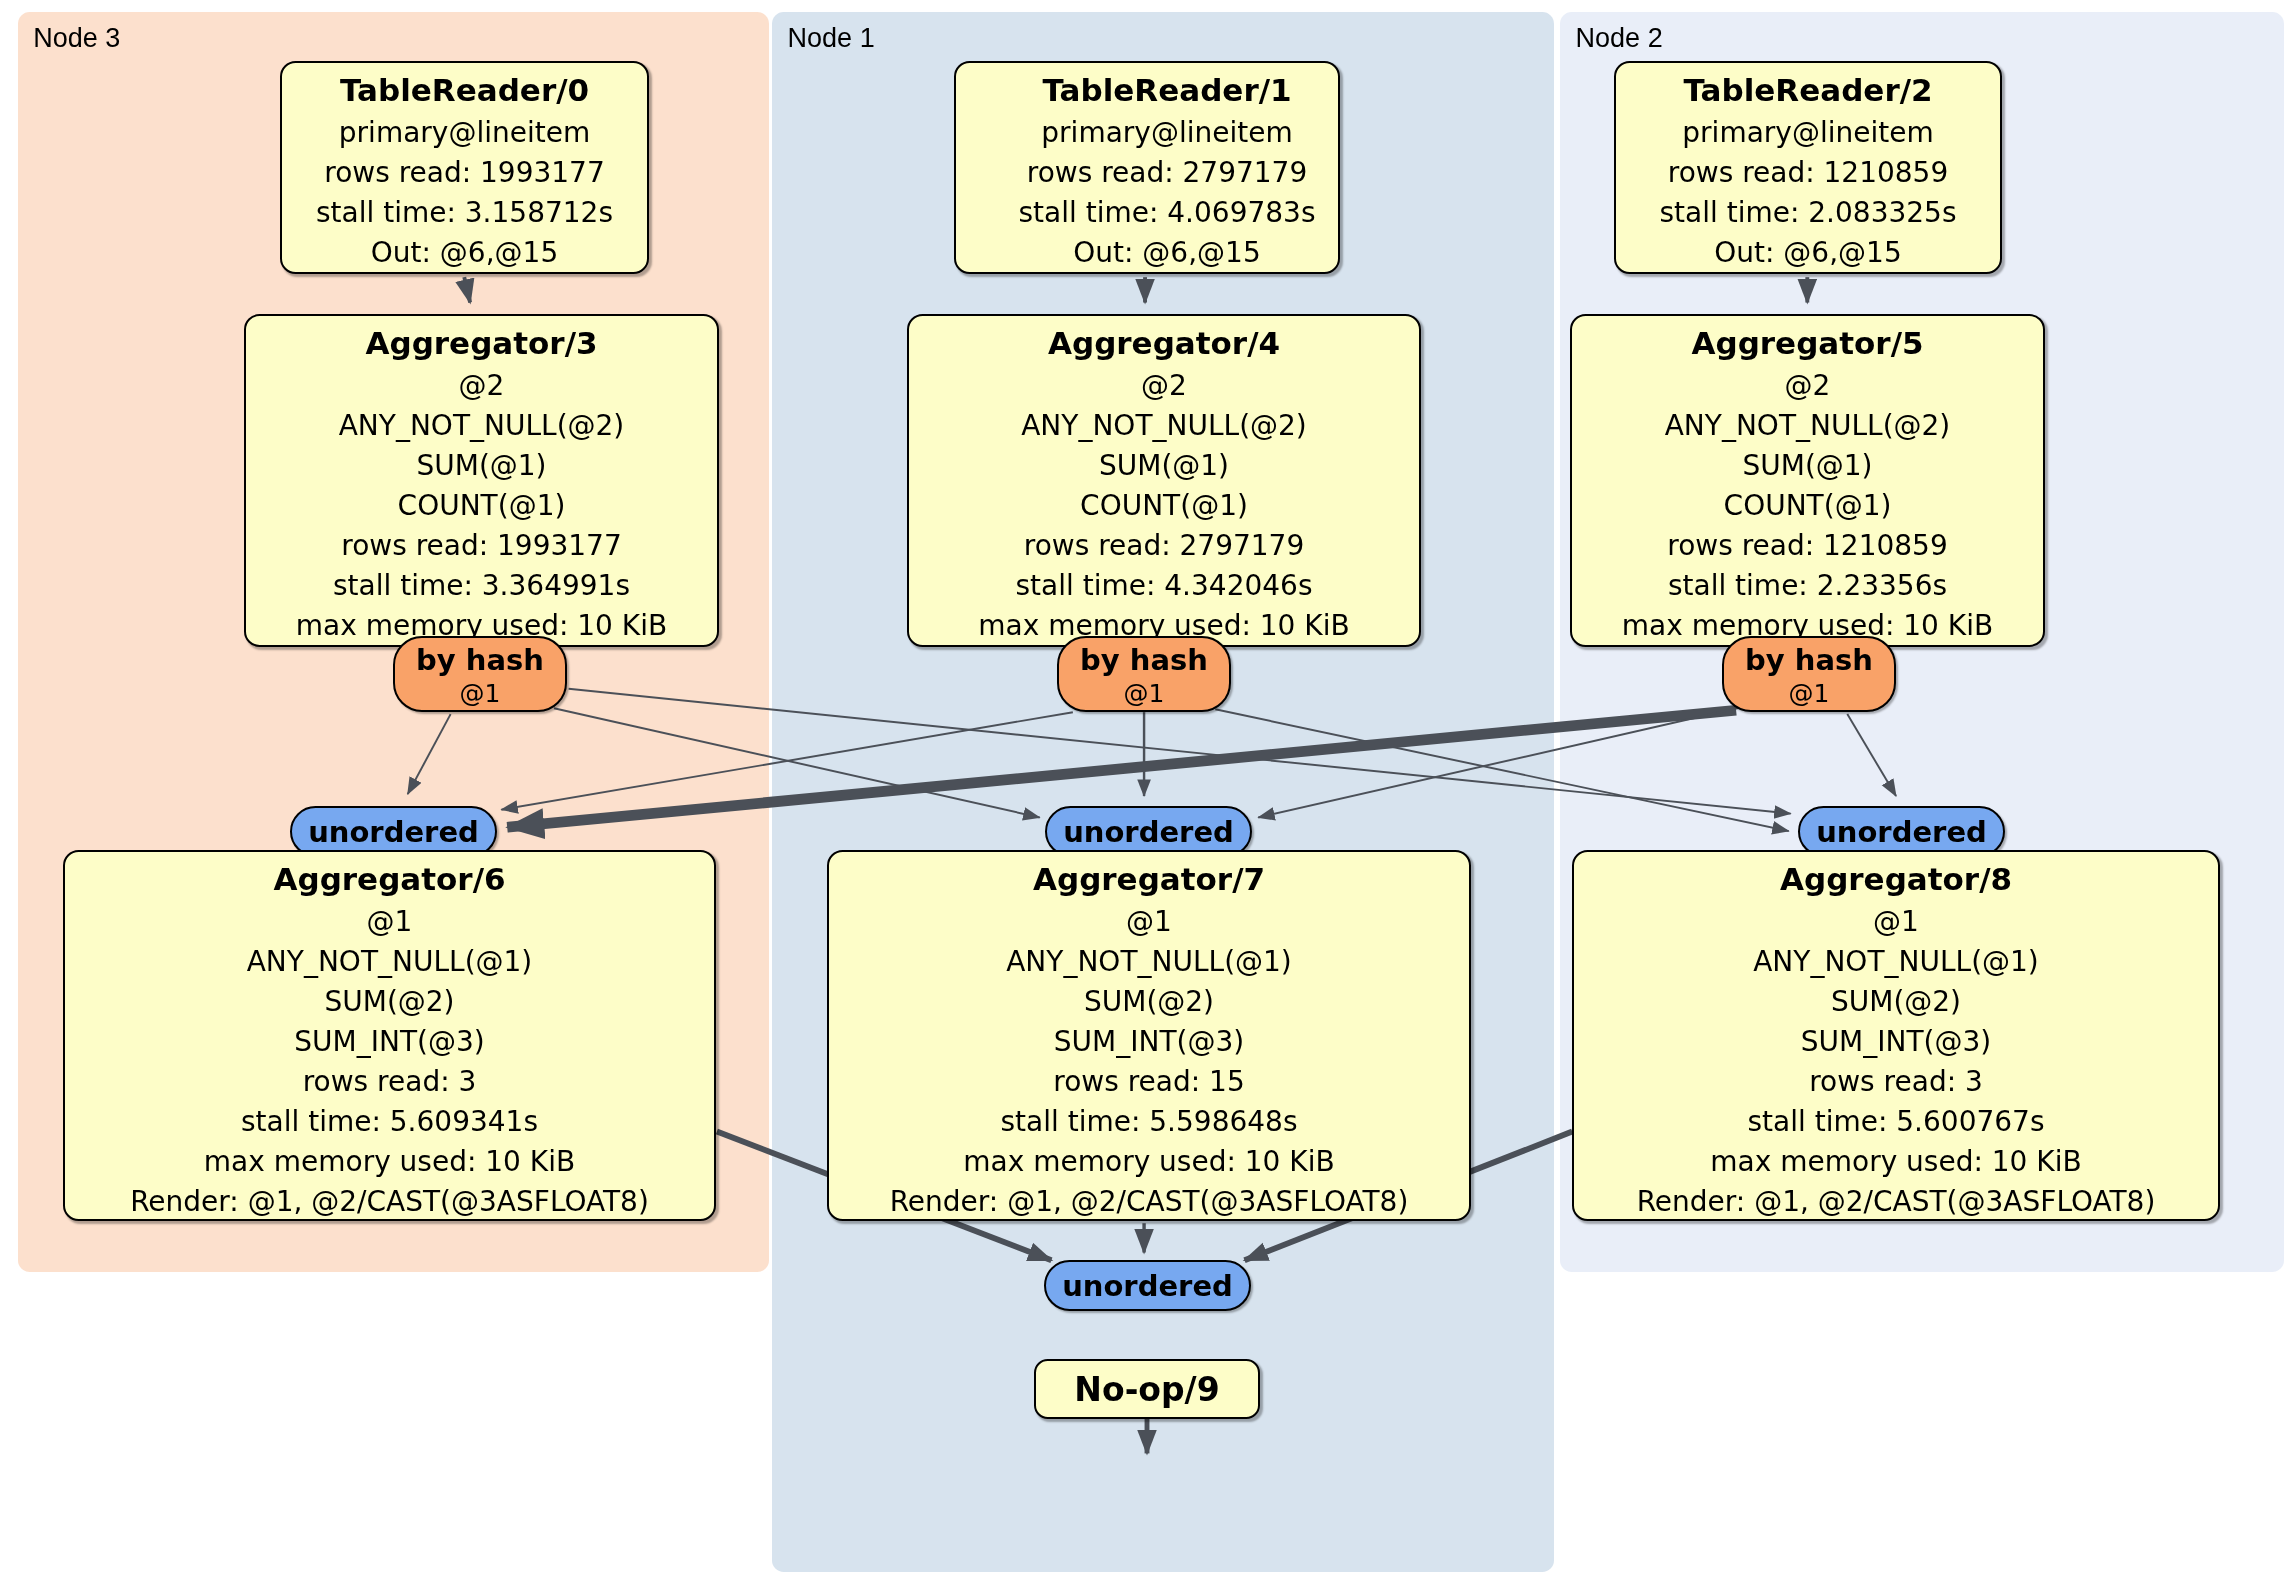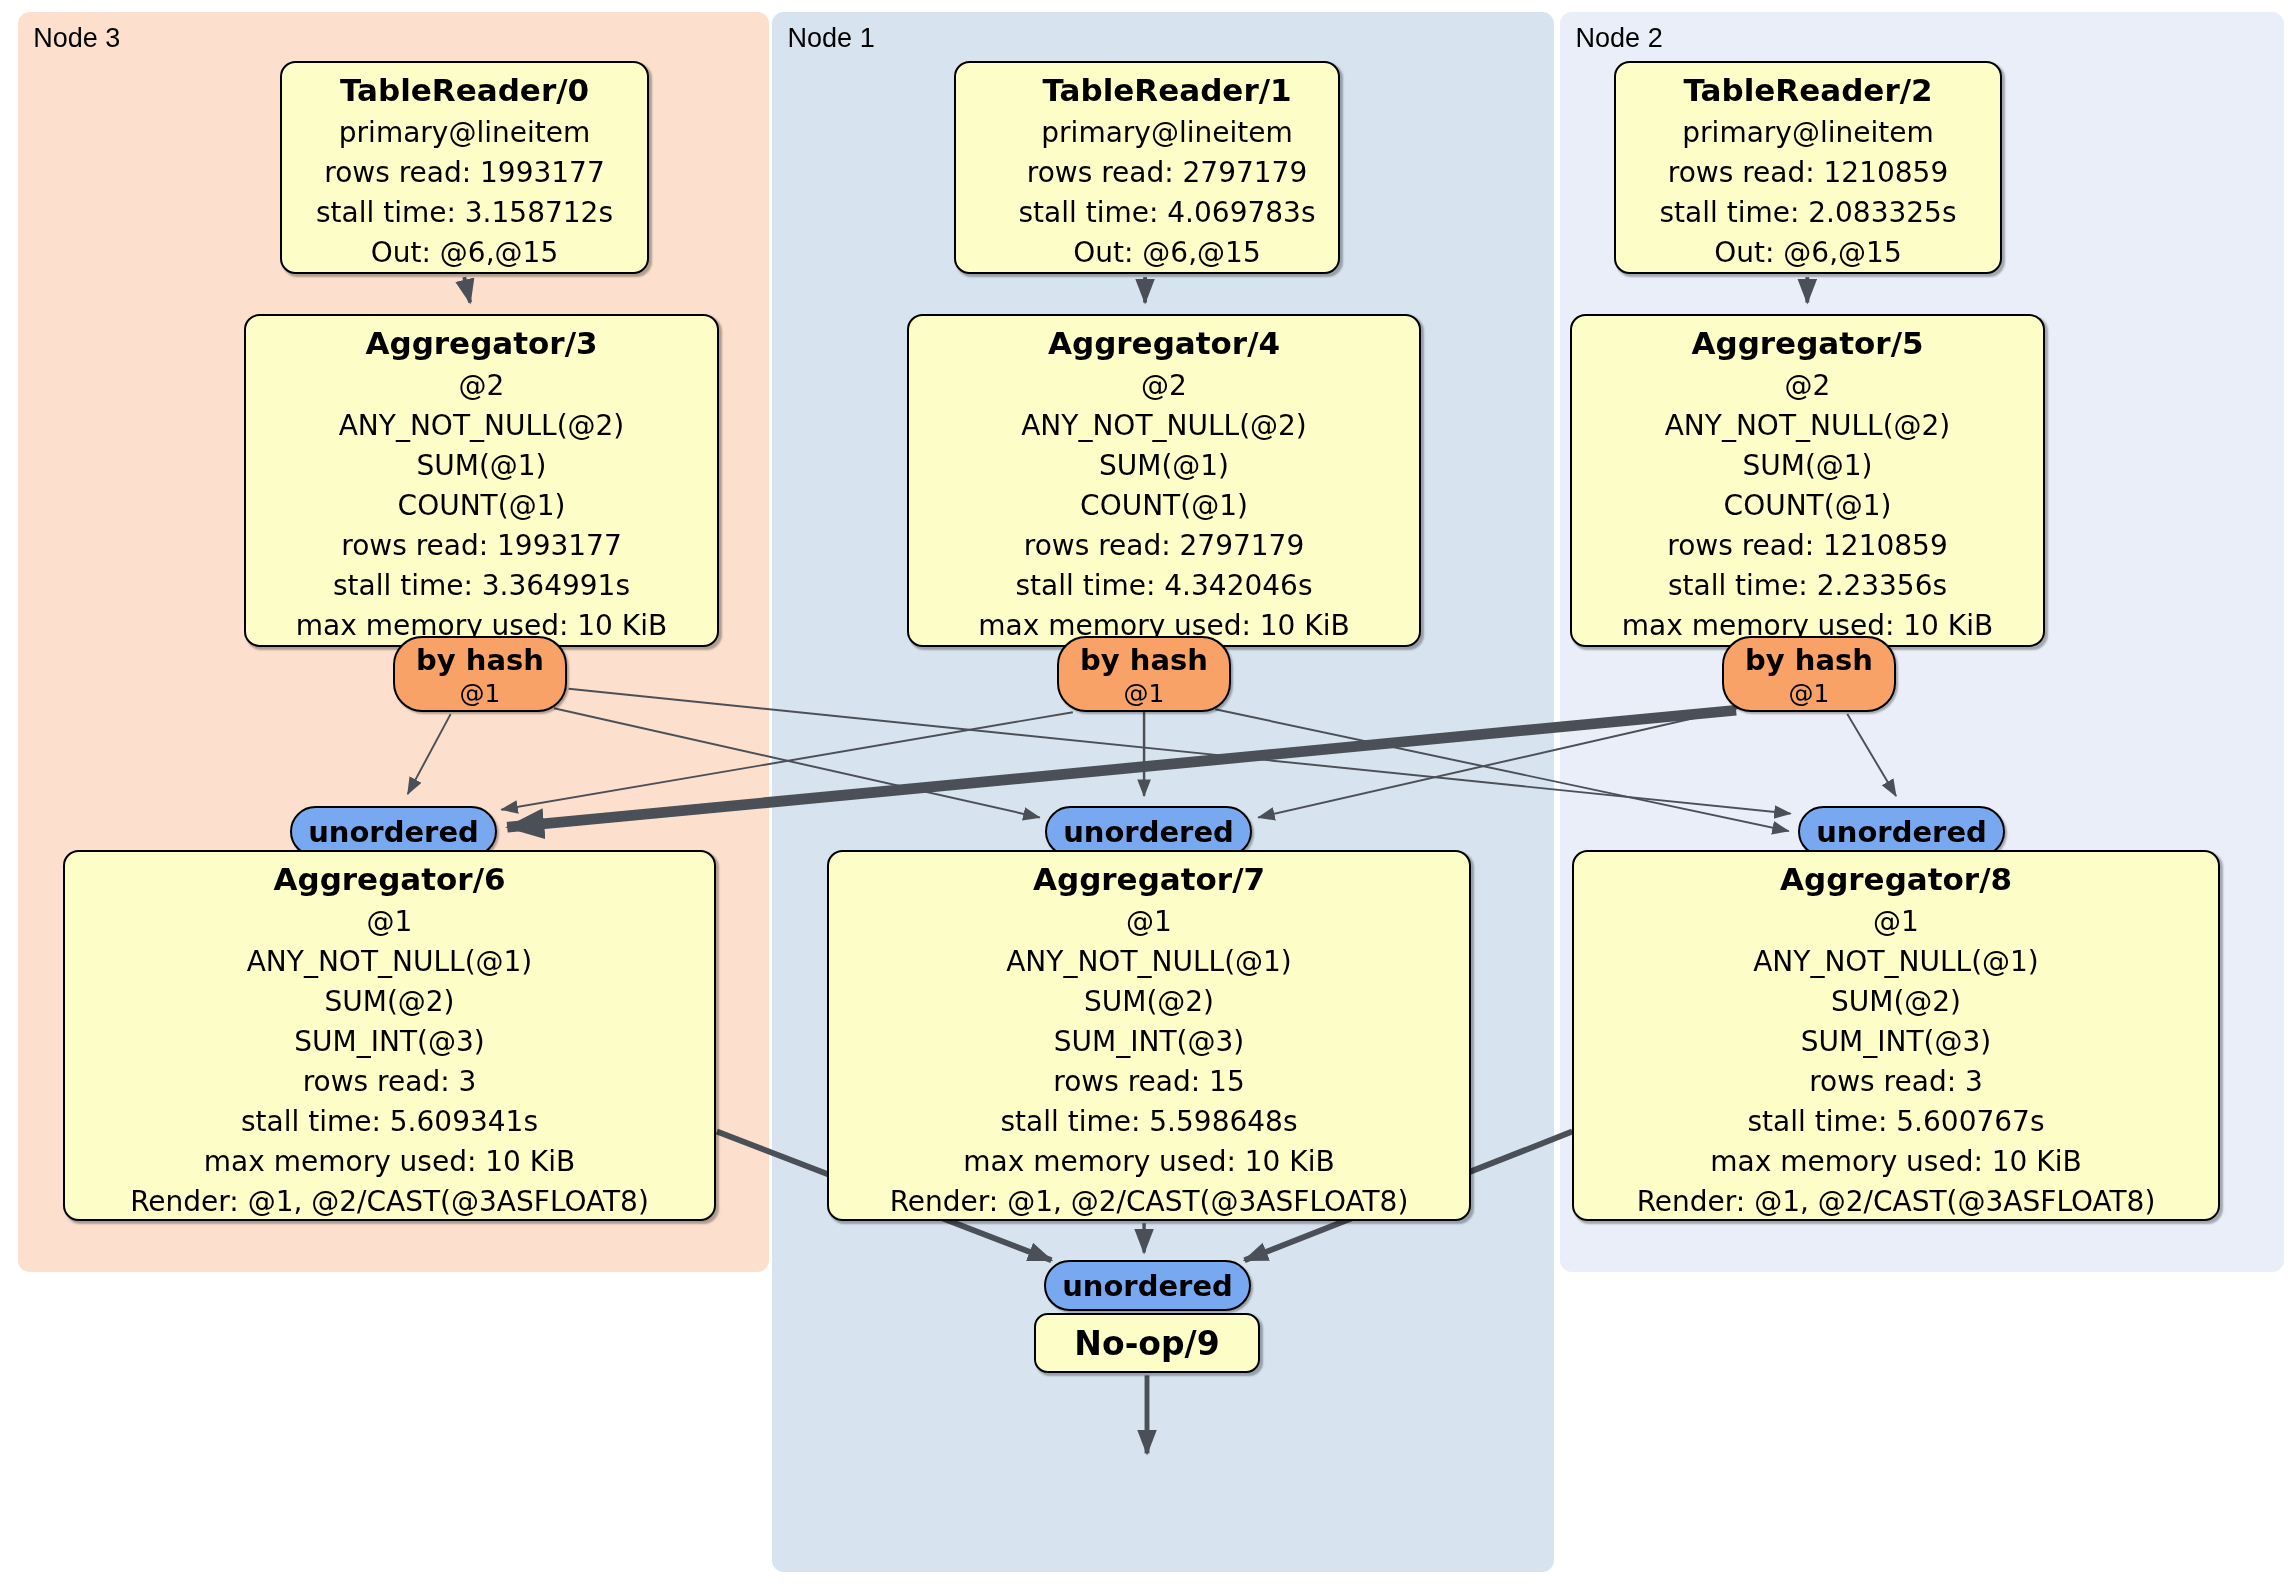--- a/index.html
+++ b/index.html
@@ -206,18 +206,18 @@
         <div>stall time: 5.600767s</div>
         <div>max memory used: 10 KiB</div>
         <div>Render: @1, @2/CAST(@3ASFLOAT8)</div>
       </div>
   </div>
 
 
   <div class="sync" style="left:1044px;top:1260px;width:207px;height:51px;">
     <span>unordered</span>
   </div>
-  <div class="bigbox" style="left:1034px;top:1313px;width:226px;height:60px;">
+  <div class="bigbox" style="left:1034px;top:1359px;width:226px;height:60px;">
     <span>No-op/9</span>
   </div>
 
 </div>
 
 
 </body></html>

